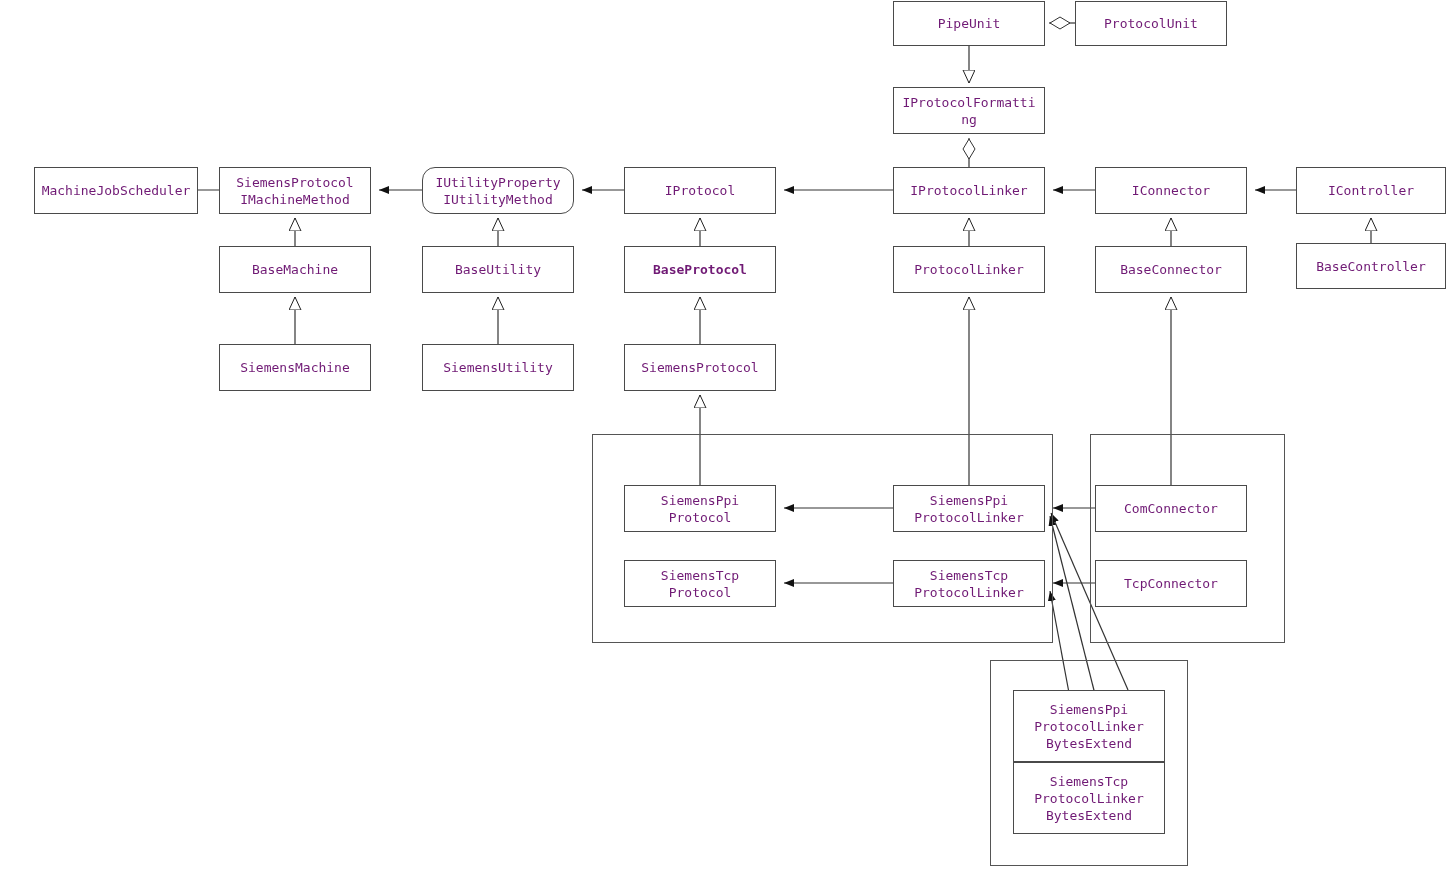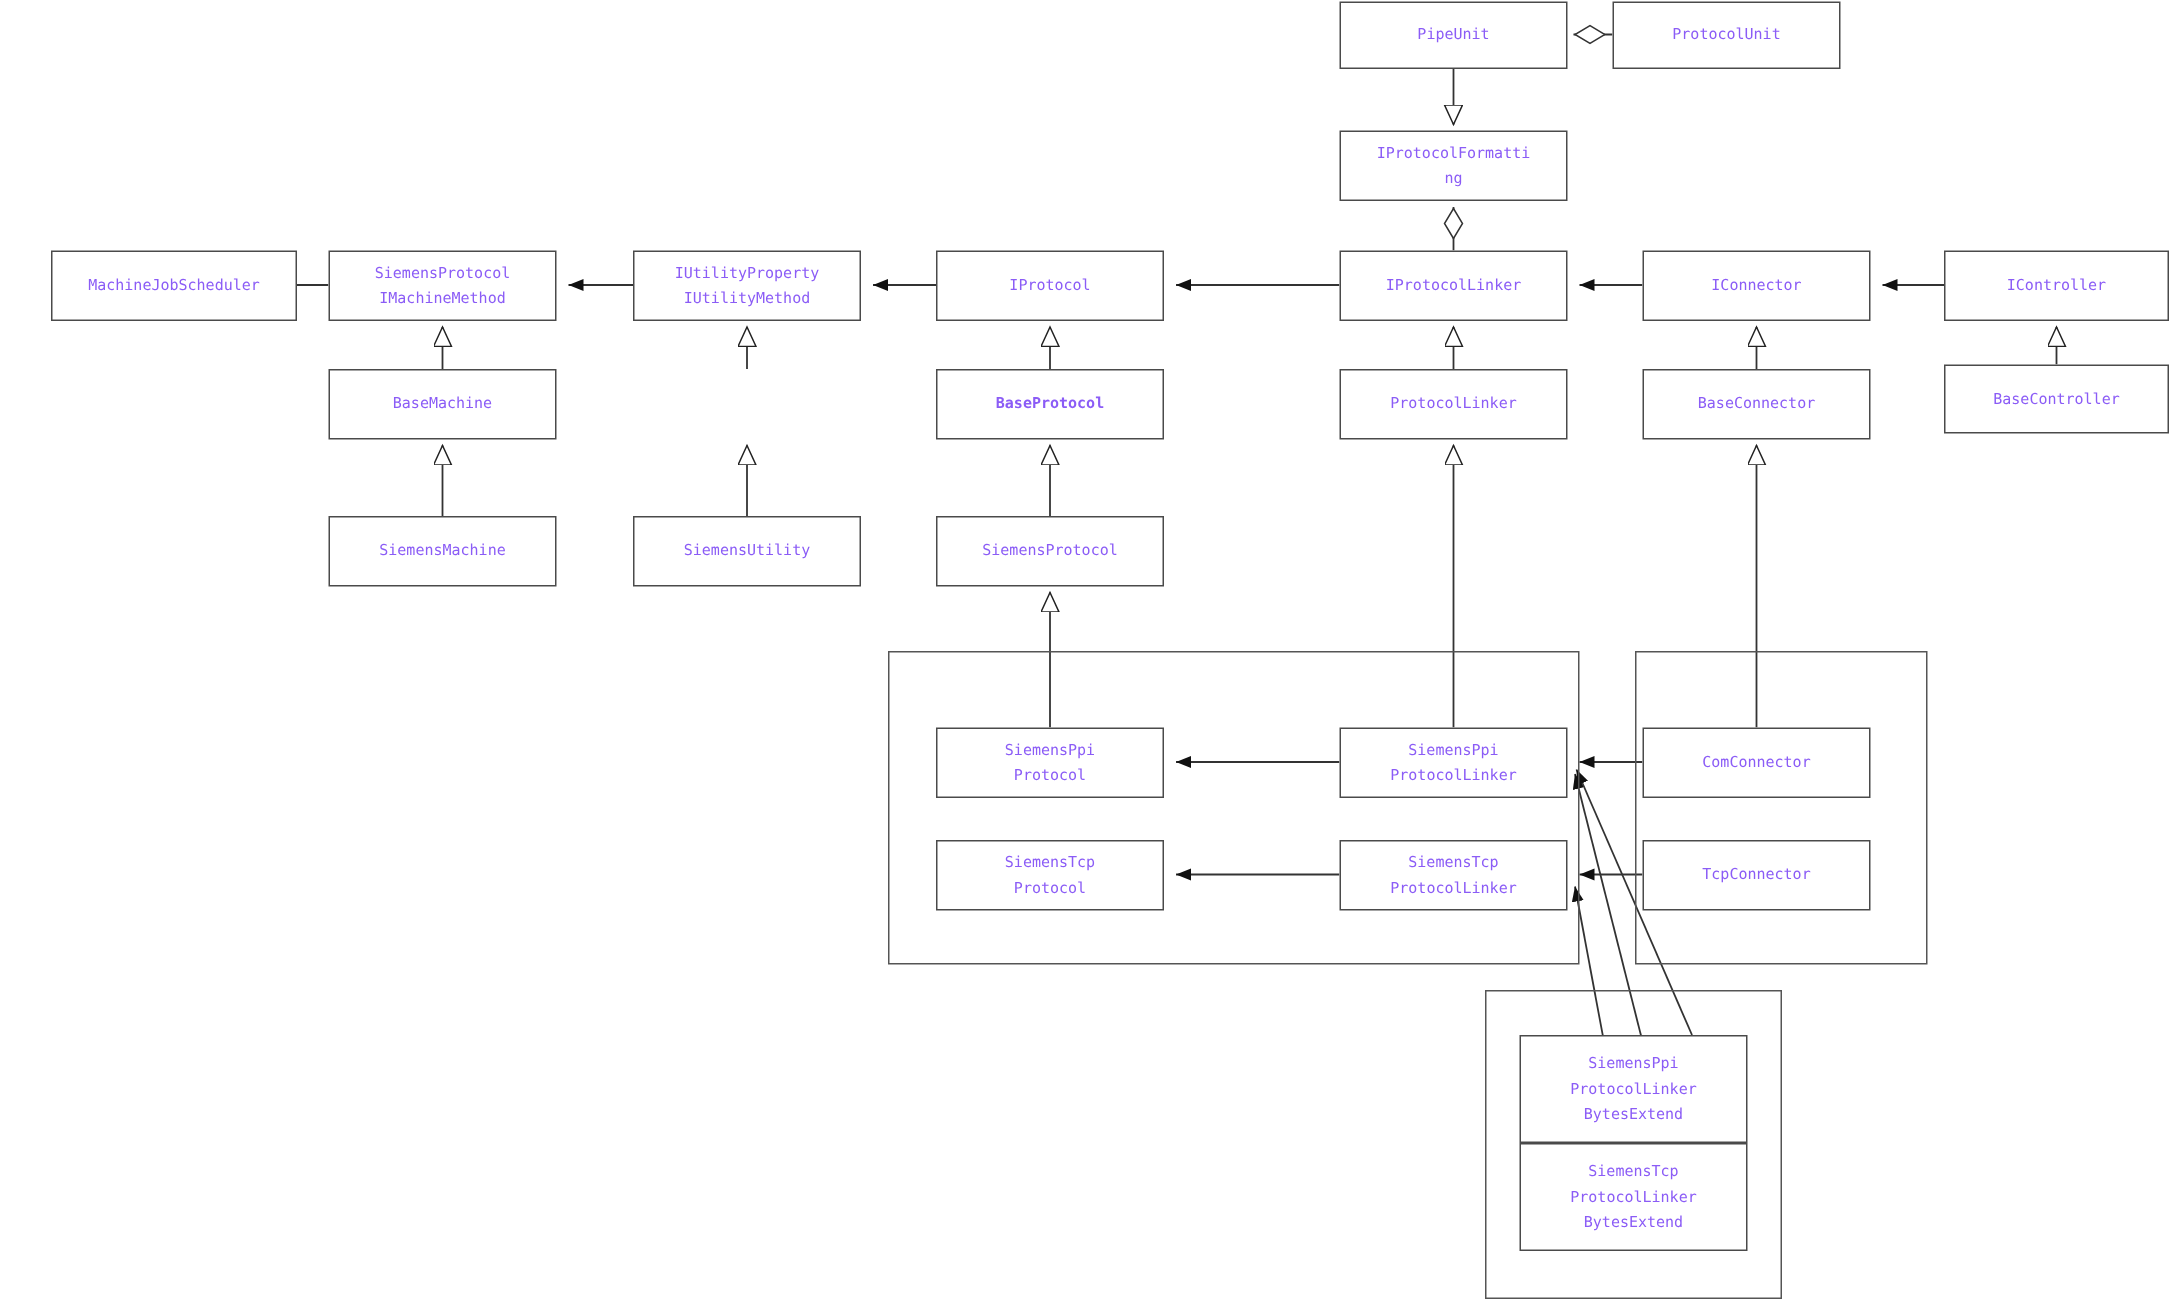--- a/index.html
+++ b/index.html
@@ -27,23 +27,23 @@
   }
   .node {
     position: absolute;
     box-sizing: border-box;
     border: 1px solid #4a4a4a;
     background: #ffffff;
     display: flex;
     align-items: center;
     justify-content: center;
     text-align: center;
-    font-size: 10px;
+    font-size: 13px;
     line-height: 17px;
-    color: #8b5cf6;
+    color: #701a75;
     letter-spacing: 0px;
     white-space: pre-line;
     z-index: 3;
   }
   .group {
     position: absolute;
     box-sizing: border-box;
     border: 1px solid #555555;
     background: transparent;
     z-index: 2;
@@ -112,28 +112,29 @@
   <div class="group" style="left:990px; top:660px; width:198px; height:206px;"></div>
 
   <div class="node" style="left:893px; top:1px; width:152px; height:45px;">PipeUnit</div>
   <div class="node" style="left:1075px; top:1px; width:152px; height:45px;">ProtocolUnit</div>
   <div class="node" style="left:893px; top:87px; width:152px; height:47px;">IProtocolFormatti
 ng</div>
 
   <div class="node" style="left:6px; top:167px; width:164px; height:47px;margin-left:28px;">MachineJobScheduler</div>
   <div class="node" style="left:219px; top:167px; width:152px; height:47px;">SiemensProtocol
 IMachineMethod</div>
-  <div class="node" style="left:422px; top:167px; width:152px; height:47px;">IUtilityProperty
+  <div class="node" style="left:422px; top:167px; width:152px; height:47px;border-radius:13px;">IUtilityProperty
 IUtilityMethod</div>
   <div class="node" style="left:624px; top:167px; width:152px; height:47px;">IProtocol</div>
   <div class="node" style="left:893px; top:167px; width:152px; height:47px;">IProtocolLinker</div>
   <div class="node" style="left:1095px; top:167px; width:152px; height:47px;">IConnector</div>
   <div class="node" style="left:1296px; top:167px; width:150px; height:47px;">IController</div>
 
   <div class="node" style="left:219px; top:246px; width:152px; height:47px;">BaseMachine</div>
+  <div class="node" style="left:422px; top:246px; width:152px; height:47px;">BaseUtility</div>
   <div class="node" style="left:624px; top:246px; width:152px; height:47px;font-weight:bold;">BaseProtocol</div>
   <div class="node" style="left:893px; top:246px; width:152px; height:47px;">ProtocolLinker</div>
   <div class="node" style="left:1095px; top:246px; width:152px; height:47px;">BaseConnector</div>
   <div class="node" style="left:1296px; top:243px; width:150px; height:46px;">BaseController</div>
 
   <div class="node" style="left:219px; top:344px; width:152px; height:47px;">SiemensMachine</div>
   <div class="node" style="left:422px; top:344px; width:152px; height:47px;">SiemensUtility</div>
   <div class="node" style="left:624px; top:344px; width:152px; height:47px;">SiemensProtocol</div>
 
   <div class="node" style="left:624px; top:485px; width:152px; height:47px;">SiemensPpi

